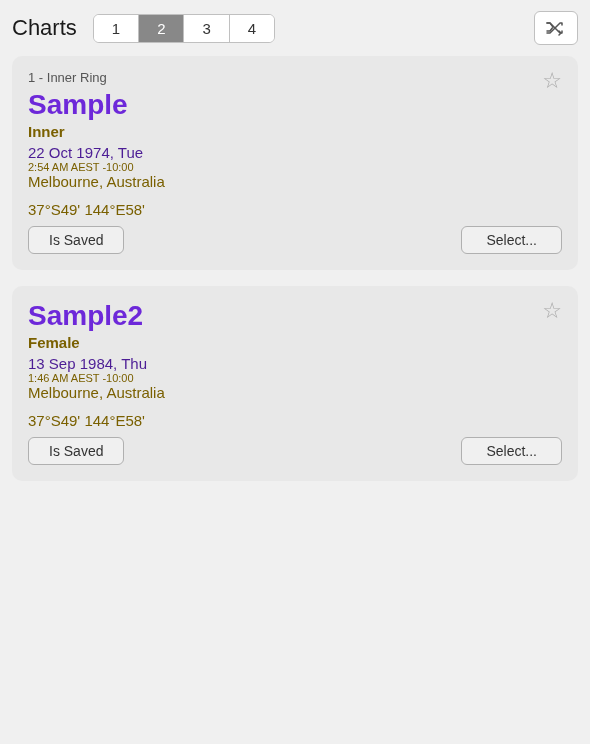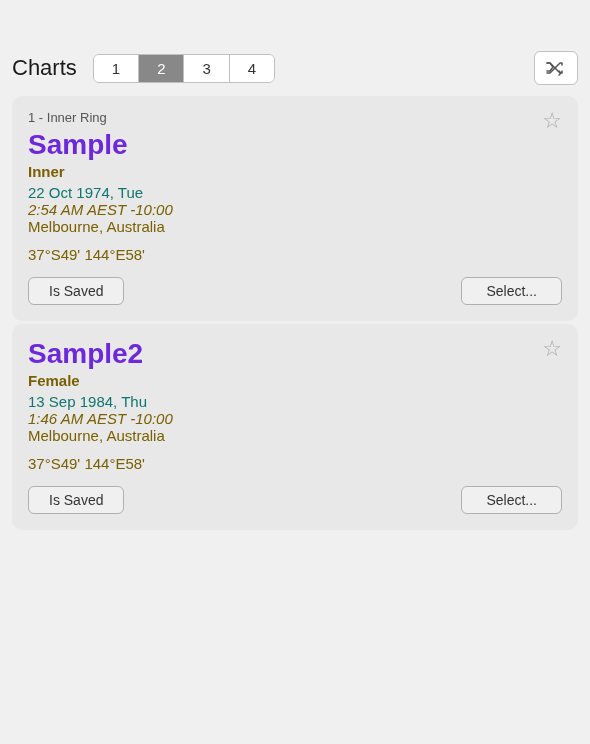--- a/index.html
+++ b/index.html
@@ -12,21 +12,20 @@
     }
 
     
     .header {
       display: flex;
       align-items: center;
       padding: 8px 12px;
       background: #f0f0f0;
       gap: 10px;
       height: 56px;
-      margin-top: 40px;
     }
 
     .header-title {
       font-size: 22px;
       font-weight: 500;
       color: #1a1a1a;
       margin-right: 6px;
     }
 
     .tab-group {
@@ -68,21 +67,21 @@
       cursor: pointer;
       font-size: 18px;
       color: #555;
     }
 
     
     .cards-container {
       padding: 0 12px 12px 12px;
       display: flex;
       flex-direction: column;
-      gap: 3px;
+      gap: 16px;
     }
 
     .card {
       background: #e8e8e8;
       border-radius: 10px;
       padding: 14px 16px 16px 16px;
       position: relative;
     }
 
     .card-ring-label {
@@ -100,28 +99,27 @@
 
     .card-gender {
       font-size: 15px;
       font-weight: bold;
       color: #7a6000;
       margin-top: 2px;
     }
 
     .card-date {
       font-size: 15px;
-      color: #0f766e;
+      color: #4c1d95;
       margin-top: 4px;
     }
 
     .card-time {
-      font-size: 15px;
-      color: #7a6000;
-      font-style: italic;
+      font-size: 11px;
+      color: #7a6000;
     }
 
     .card-location {
       font-size: 15px;
       color: #7a6000;
     }
 
     .card-coords {
       font-size: 15px;
       color: #7a6000;
@@ -135,21 +133,21 @@
       font-size: 22px;
       color: #aaa;
       cursor: pointer;
       line-height: 1;
     }
 
     .card-actions {
       display: flex;
       justify-content: space-between;
       align-items: center;
-      margin-top: 14px;
+      margin-top: 8px;
     }
 
     .btn-saved {
       padding: 5px 20px;
       background: #f0f0f0;
       border: 1px solid #b0b0b0;
       border-radius: 6px;
       font-size: 14px;
       color: #333;
       cursor: pointer;

